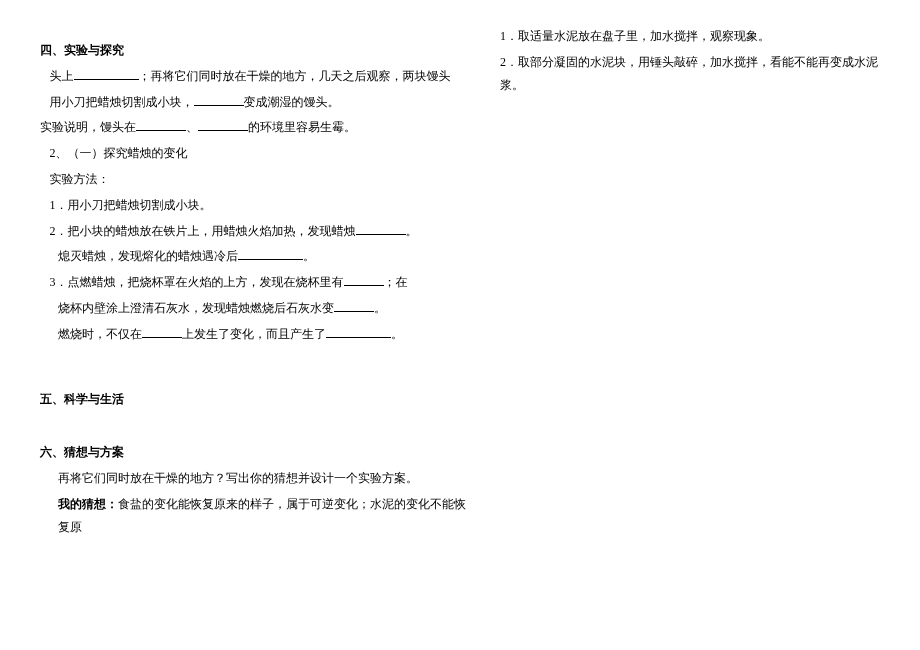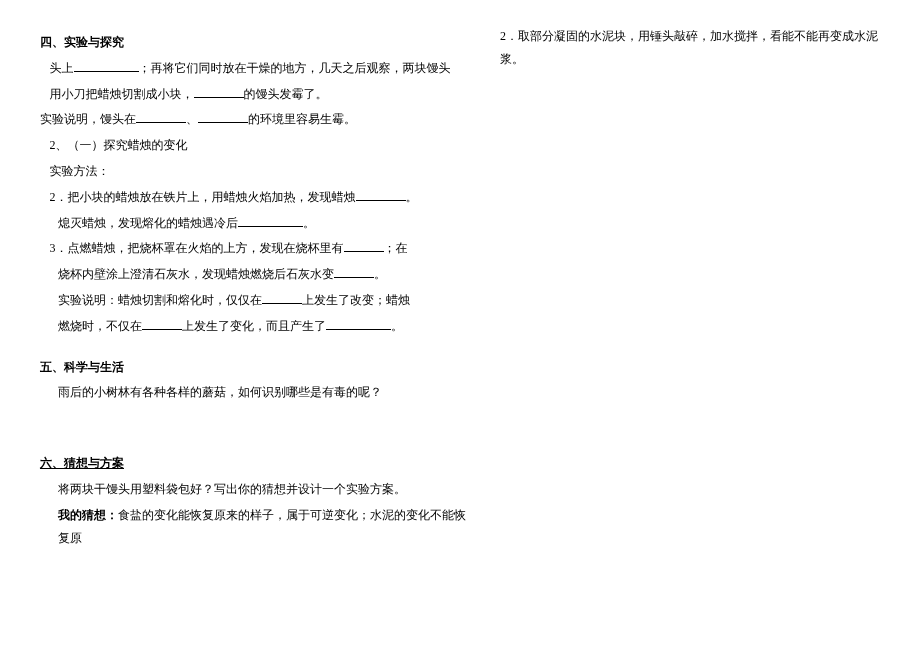--- a/index.html
+++ b/index.html
@@ -20,38 +20,37 @@
       gap: 30px;
     }
     .column-left {
       flex: 0 0 430px;
     }
     .column-right {
       flex: 1;
     }
     .section-title {
       font-weight: bold;
-      margin-top: 6px;
+      margin-top: 14px;
       margin-bottom: 3px;
     }
     .indent-1 {
       padding-left: 1.5em;
     }
     .indent-05 {
       padding-left: 0.8em;
     }
     .block-gap {
       margin-bottom: 3px;
     }
     .extra-gap {
-      margin-top: 18px;
+      margin-top: 42px;
     }
     .big-gap {
-      margin-top: 48px;
-      text-decoration: underline;
+      margin-top: 31px;
     }
     .bold {
       font-weight: bold;
     }
     .blank {
       display: inline-block;
       border-bottom: 1px solid #000;
       min-width: 55px;
       height: 0.95em;
       vertical-align: baseline;
@@ -70,53 +69,51 @@
 <body>
 
 <div class="column-left">
 
   <div class="section-title">四、实验与探究</div>
 
   <div class="indent-05 block-gap">
     <span>头上</span><span class="blank blank-long"></span><span>；再将它们同时放在干燥的地方，几天之后观察，两块馒头</span>
   </div>
   <div class="indent-05 block-gap">
-    <span>用小刀把蜡烛切割成小块，</span><span class="blank blank-med"></span><span>的馒头发霉了。</span>
+    <span>用小刀把蜡烛切割成小块，</span><span class="blank blank-med"></span><span>变成潮湿的馒头。</span>
   </div>
   <div class="block-gap">
     <span>实验说明，馒头在</span><span class="blank blank-med"></span><span>、</span><span class="blank blank-med"></span><span>的环境里容易生霉。</span>
   </div>
 
   <div class="indent-05 block-gap">2、（一）探究蜡烛的变化</div>
   <div class="indent-05 block-gap">实验方法：</div>
+  <div class="indent-05 block-gap">1．用小刀把蜡烛切割成小块。</div>
   <div class="indent-05 block-gap">
     <span>2．把小块的蜡烛放在铁片上，用蜡烛火焰加热，发现蜡烛</span><span class="blank blank-med"></span><span>。</span>
   </div>
   <div class="indent-1 block-gap">
     <span>熄灭蜡烛，发现熔化的蜡烛遇冷后</span><span class="blank blank-long"></span><span>。</span>
   </div>
   <div class="indent-05 block-gap">
     <span>3．点燃蜡烛，把烧杯罩在火焰的上方，发现在烧杯里有</span><span class="blank blank-short"></span><span>；在</span>
   </div>
   <div class="indent-1 block-gap">
     <span>烧杯内壁涂上澄清石灰水，发现蜡烛燃烧后石灰水变</span><span class="blank blank-short"></span><span>。</span>
   </div>
   <div class="indent-1 block-gap">
-    <span>实验说明：蜡烛切割和熔化时，仅仅在</span><span class="blank blank-short"></span><span>上发生了改变；蜡烛</span>
-  </div>
-  <div class="indent-1 block-gap">
     <span>燃烧时，不仅在</span><span class="blank blank-short"></span><span>上发生了变化，而且产生了</span><span class="blank blank-long"></span><span>。</span>
   </div>
 
   <div class="section-title extra-gap">五、科学与生活</div>
-  <div class="indent-1 block-gap">雨后的小树林有各种各样的蘑菇，如何识别哪些是有毒的呢？</div>
 
   <div class="section-title big-gap">六、猜想与方案</div>
-  <div class="indent-1 block-gap">将两块干馒头用塑料袋包好？写出你的猜想并设计一个实验方案。</div>
+  <div class="indent-1 block-gap">再将它们同时放在干燥的地方？写出你的猜想并设计一个实验方案。</div>
   <div class="indent-1 block-gap">
     <span class="bold">我的猜想：</span><span>食盐的变化能恢复原来的样子，属于可逆变化；水泥的变化不能恢复原</span>
   </div>
 
 </div>
 
 <div class="column-right">
+  <div class="block-gap">1．取适量水泥放在盘子里，加水搅拌，观察现象。</div>
   <div class="block-gap">2．取部分凝固的水泥块，用锤头敲碎，加水搅拌，看能不能再变成水泥浆。</div>
 </div>
 
 </body></html>

